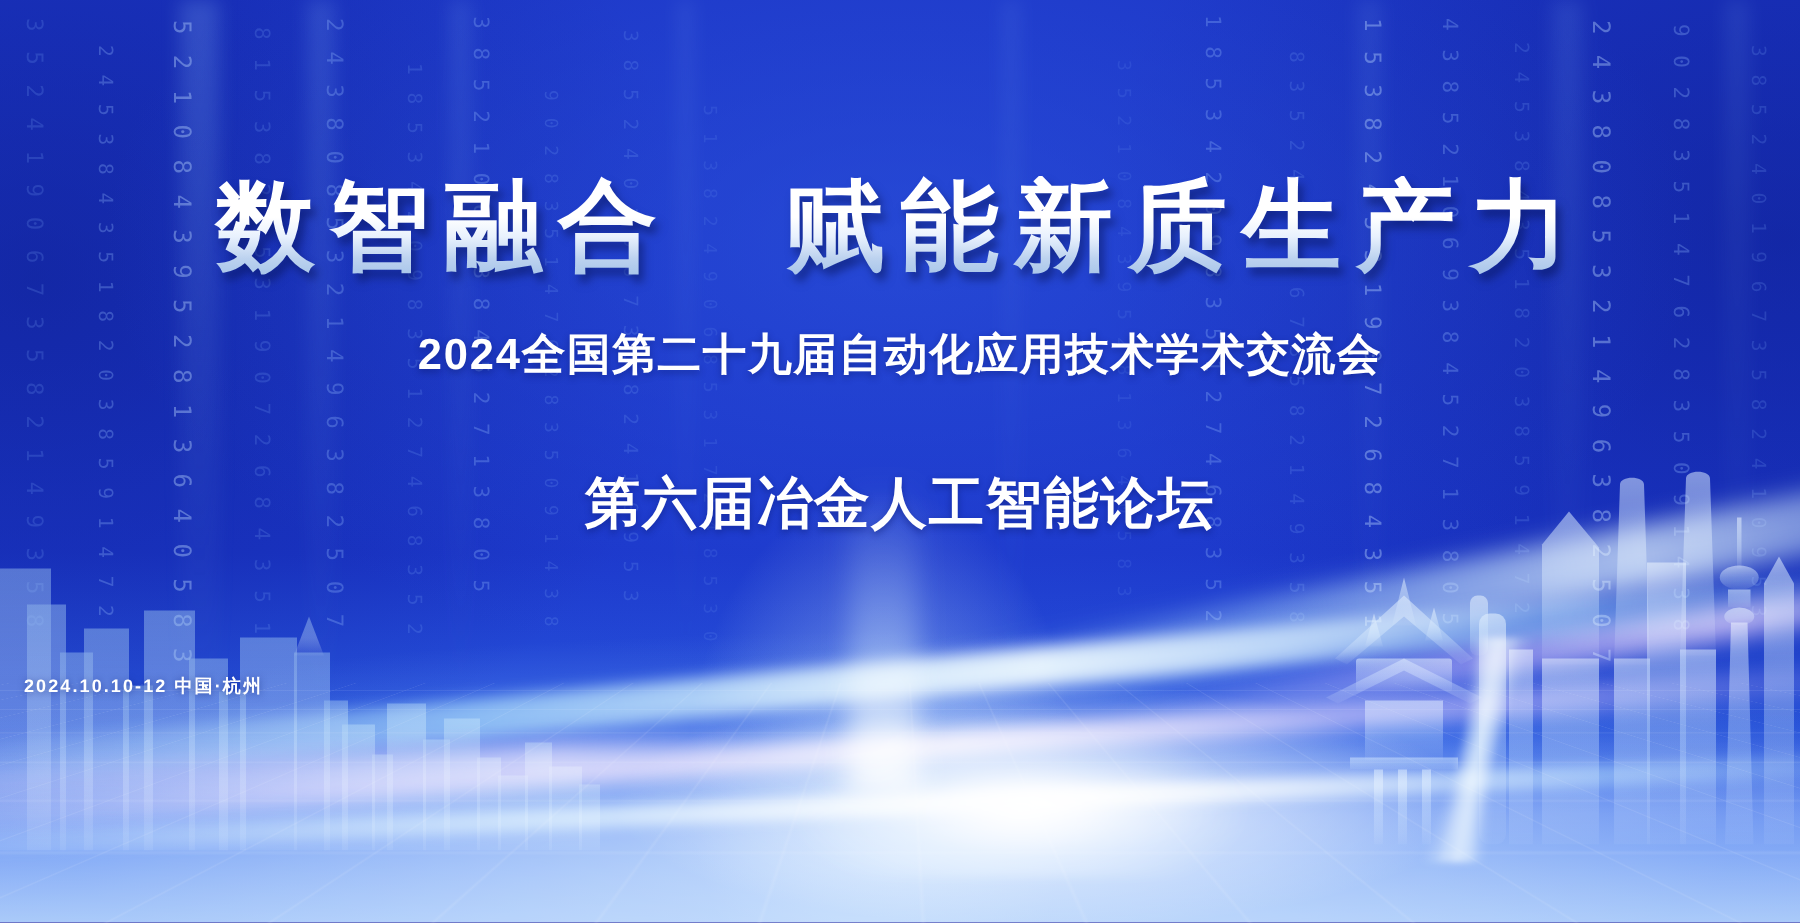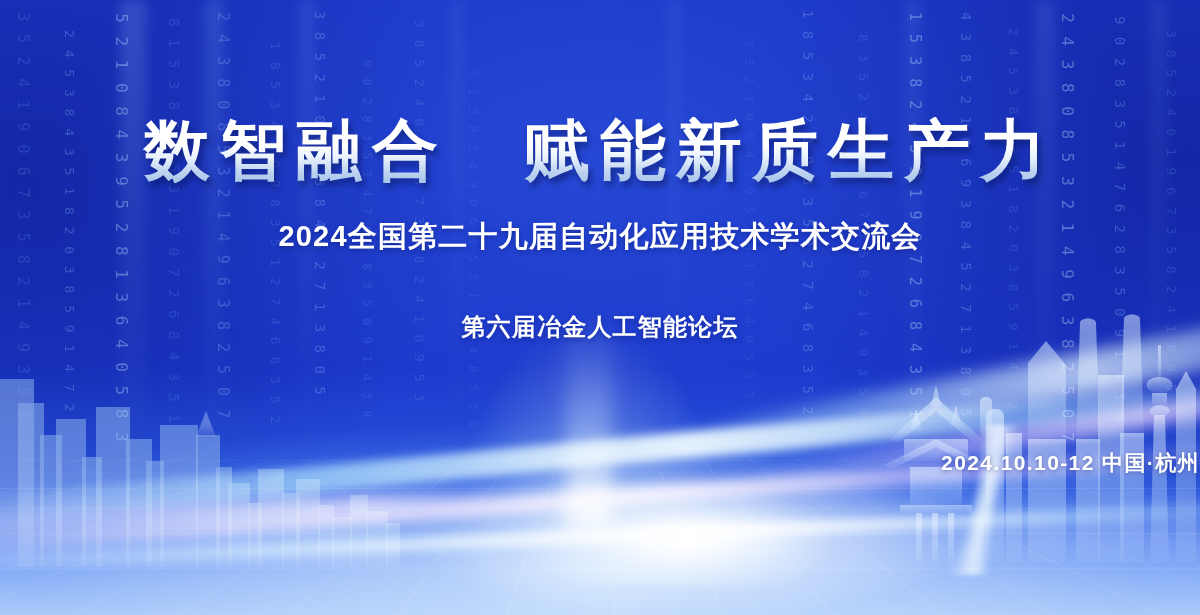--- a/index.html
+++ b/index.html
@@ -153,26 +153,26 @@
 
   .subtitle{
     position:absolute; left:0; right:0;
     text-align:center;
     color:#ffffff; font-weight:bold;
     text-shadow:0 2px 5px rgba(9,22,100,0.45);
     white-space:nowrap;
   }
   #subtitle-1{ top:217px; font-size:29px; letter-spacing:1.2px; }
   #subtitle-2{ top:263px; font-size:29px; letter-spacing:0.6px; }
-  #subtitle-3{ top:311px; font-size:24px; letter-spacing:1.2px; }
+  #subtitle-3{ top:311px; font-size:37px; letter-spacing:1.2px; }
 
   #event-meta{
-    position:absolute; top:449px; left:0; right:0;
-    text-align:right;
-    color:#ffffff; font-size:21px; font-weight:bold;
+    position:absolute; top:449px; left:16px; right:0;
+    text-align:left;
+    color:#ffffff; font-size:12px; font-weight:bold;
     letter-spacing:1.4px;
     text-shadow:0 1px 5px rgba(10,26,110,0.50);
     white-space:nowrap;
   }
 </style>
 </head>
 <body>
 
 <div id="banner">
 

